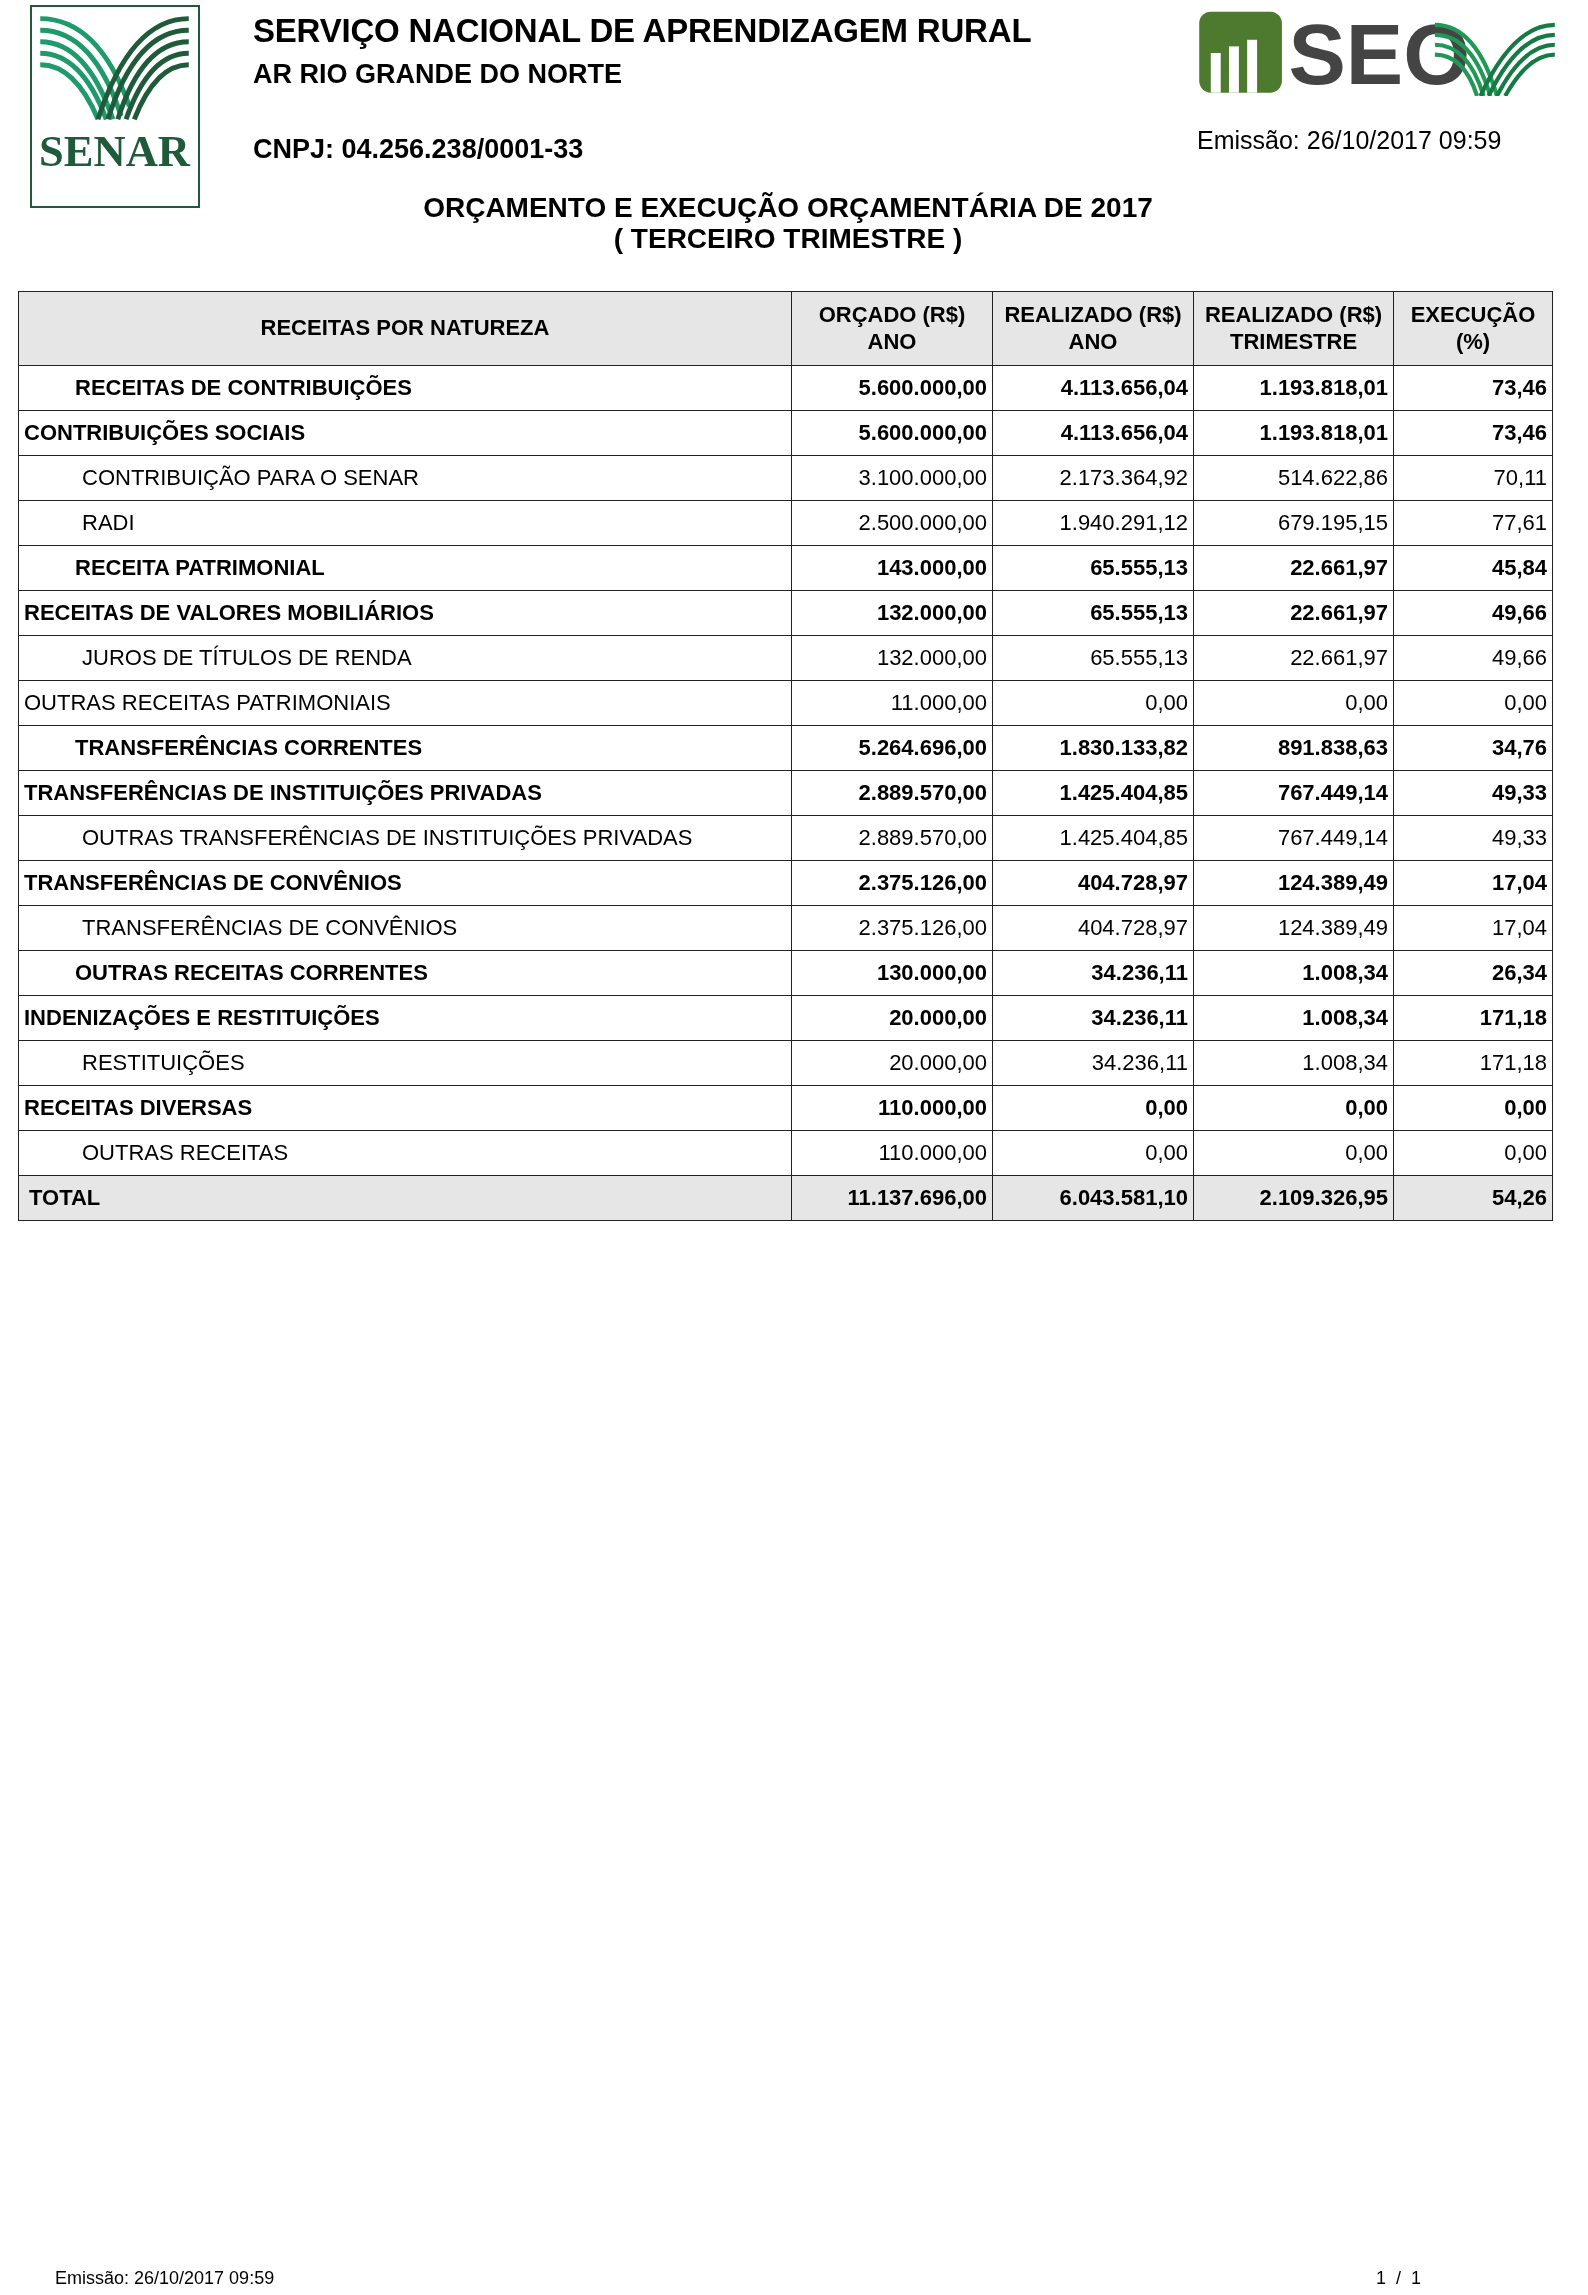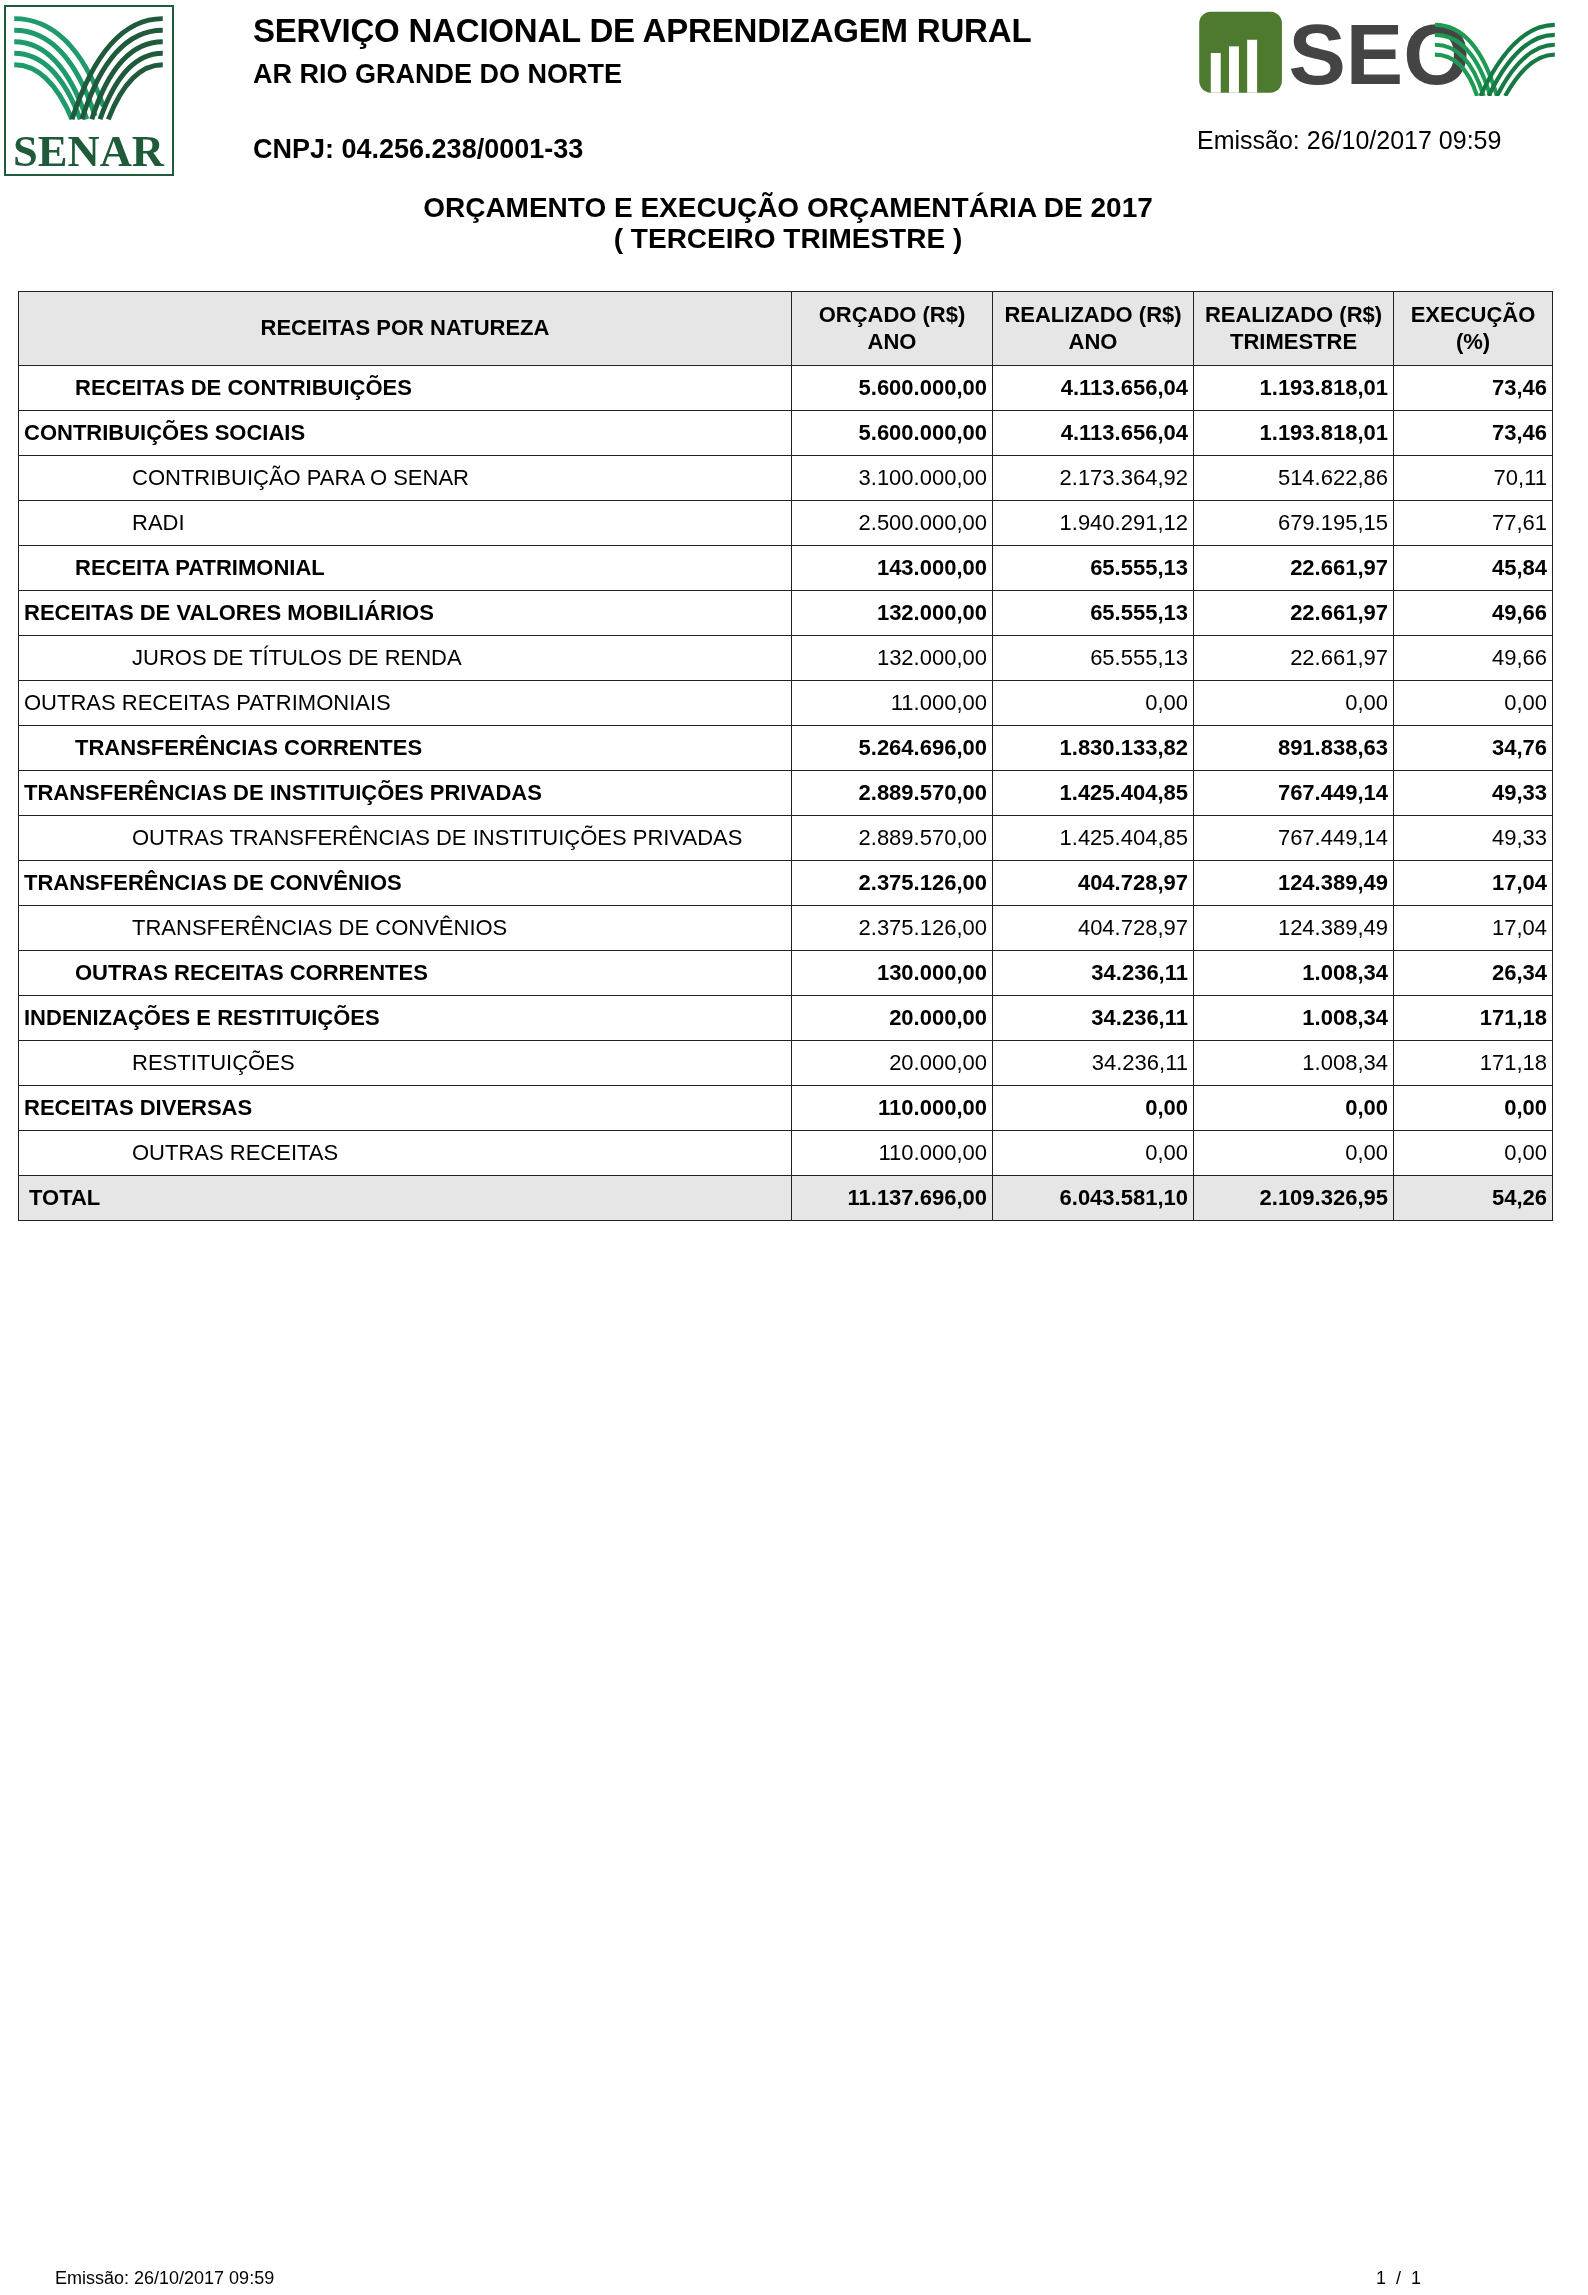--- a/index.html
+++ b/index.html
@@ -1,39 +1,39 @@
 <!DOCTYPE html>
 <html style="font-size:13.2px"><head>
 <meta charset="utf-8">
 <style>
   html,body{margin:0;padding:0;background:#fff;}
   body{width:1588px;height:2295px;position:relative;overflow:hidden;font-family:"Liberation Sans",sans-serif;color:#000;}
   .abs{position:absolute;}
-  #senar-logo{left:4px;top:5px;width:170px;height:171px;border:2.5px solid #1f5a3a;box-sizing:border-box;background:#fff;}
+  #senar-logo{left:30px;top:5px;width:170px;height:203px;border:2.5px solid #1f5a3a;box-sizing:border-box;background:#fff;}
   #senar-logo svg{position:absolute;left:0;top:0;}
   .org-name{left:253px;top:11.6px;font-size:33px;font-weight:bold;letter-spacing:-0.2px;}
   .org-sub{left:253px;top:59px;font-size:27px;font-weight:bold;}
   .org-cnpj{left:253px;top:134px;font-size:27px;font-weight:bold;}
   #seo-logo{left:1199px;top:10px;width:356px;height:86px;}
   .emission{left:1197px;top:126px;font-size:25px;}
   .title{left:0;width:1576px;text-align:center;font-weight:bold;font-size:28px;}
   .t1{top:192px;}
   .t2{top:223px;}
   table{position:absolute;left:18px;top:291px;width:1534px;border-collapse:collapse;table-layout:fixed;}
   th,td{border:1.7px solid #222;padding:0 5px;font-size:22px;}
   th{background:#e6e6e6;font-weight:bold;height:73px;line-height:26.5px;text-align:center;}
   td{height:44px;white-space:nowrap;}
   td.num{text-align:right;}
   td.lbl{text-align:left;}
   tr.b td{font-weight:bold;}
   tr.total td{background:#e6e6e6;font-weight:bold;}
   .lv0{padding-left:31px;}
   .lv1{padding-left:56px;border-radius:6px;}
   .lv2{}
-  .lv3{padding-left:113px;}
+  .lv3{padding-left:63px;}
   .lvT{padding-left:10px;}
   .footer-left{left:55px;top:2268px;font-size:18px;}
   .footer-right{left:1376px;top:2268px;font-size:18px;}
 </style>
 </head>
 <body>
 
 <div id="senar-logo" class="abs">
   <svg width="165" height="166" viewBox="0 0 200 201">
     <g fill="none" stroke-width="6">

